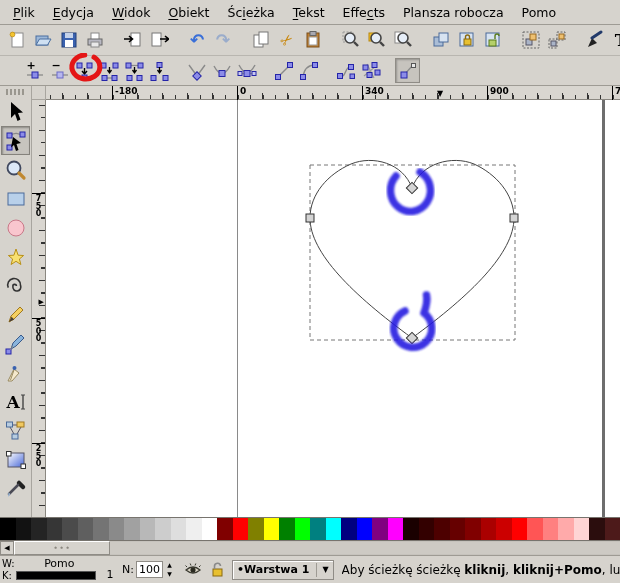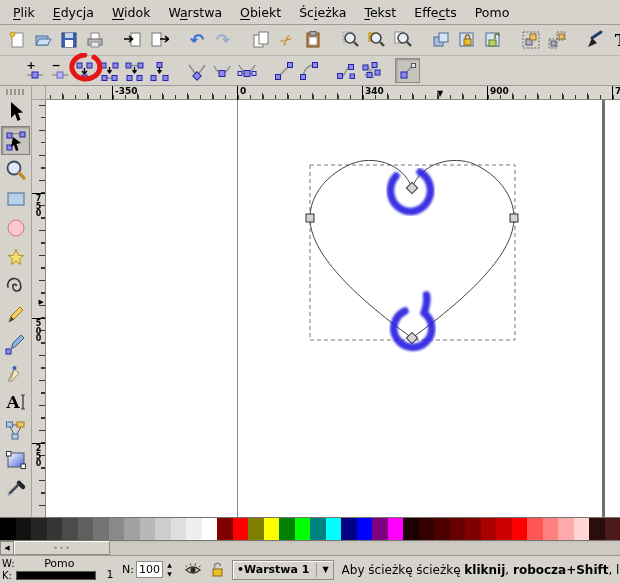--- a/index.html
+++ b/index.html
@@ -107,25 +107,25 @@
   
   .annot { position:absolute; pointer-events:none; }
 </style>
 </head>
 <body>
 
 <div id="menubar">
     <div class="menu-item"><u>P</u>lik</div>
     <div class="menu-item"><u>E</u>dycja</div>
     <div class="menu-item"><u>W</u>idok</div>
-    <div class="menu-item">W<u>a</u>rstwa</div>
     <div class="menu-item"><u>O</u>biekt</div>
     <div class="menu-item">Śc<u>i</u>eżka</div>
     <div class="menu-item"><u>T</u>ekst</div>
     <div class="menu-item">Effe<u>c</u>ts</div>
+    <div class="menu-item">Plansza robocza</div>
     <div class="menu-item">Pomo</div>
   </div>
 
 <div id="toolbar-main" class="toolbar">
   <div class="tbtn">
     <svg width="20" height="20">
         <rect x="5" y="3" width="11" height="14" fill="#fff" stroke="#8a8a8a"></rect>
         <circle cx="5.5" cy="4.5" r="2.4" fill="#f4c430" stroke="#b8860b" stroke-width=".7"></circle>
       </svg>
     </div>
@@ -485,21 +485,21 @@
           <line x1="15" y1="6" x2="19" y2="10" stroke="#222" stroke-width="4.5" stroke-linecap="round"></line>
           <line x1="14" y1="8" x2="5" y2="17" stroke="#4a4a55" stroke-width="2.6" stroke-linecap="round"></line>
           <polygon points="4,20 6.5,17 4.5,15.5" fill="#9ab8d8"></polygon>
         </svg>
       </div>
   </div>
 
   <div id="corner"></div>
   <div id="hruler">
     <span id="hcursor" style="left: 391px;">▼</span>
-  <div class="hlabel" style="left: 66px;">-350</div>
+  <div class="hlabel" style="left: 66px;">-180</div>
       <div class="hlabel" style="left: 191px;">0</div>
       <div class="hlabel" style="left: 316px;">340</div>
       <div class="hlabel" style="left: 441px;">900</div>
       <div class="hlabel" style="left: 566px;">75</div>
     </div>
   <div id="vruler">
     <span id="vcursor" style="top: 199px;">▶</span>
   <div class="vlabel" style="top: 93px;">7
 5
 0</div>
@@ -617,15 +617,15 @@
         <path d="M4.5,7 V4.5 a3,3 0 0 1 6,-0.5" fill="none" stroke="#8a8a8a" stroke-width="1.6"></path>
       </svg>
   </div>
   <div id="layer-combo">
     <b>•</b>
     <b>Warstwa 1</b>
     <span class="vdiv"></span>
     <span class="dd">▼</span>
   </div>
   <div id="status-message">
-    <span>Aby ścieżkę ścieżkę </span><b>kliknij</b><span>, </span><b>robocza+Shift</b><span>, lub </span>
+    <span>Aby ścieżkę ścieżkę </span><b>kliknij</b><span>, </span><b>kliknij+Pomo</b><span>, lub </span>
   </div>
 </div>
 
 </body></html>

